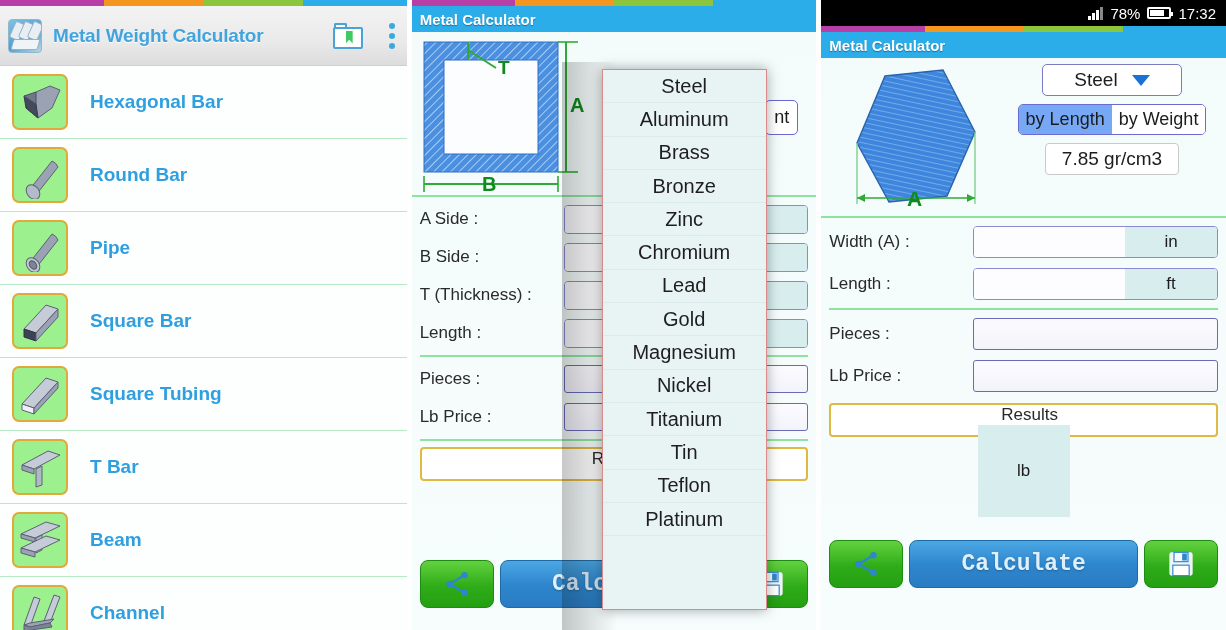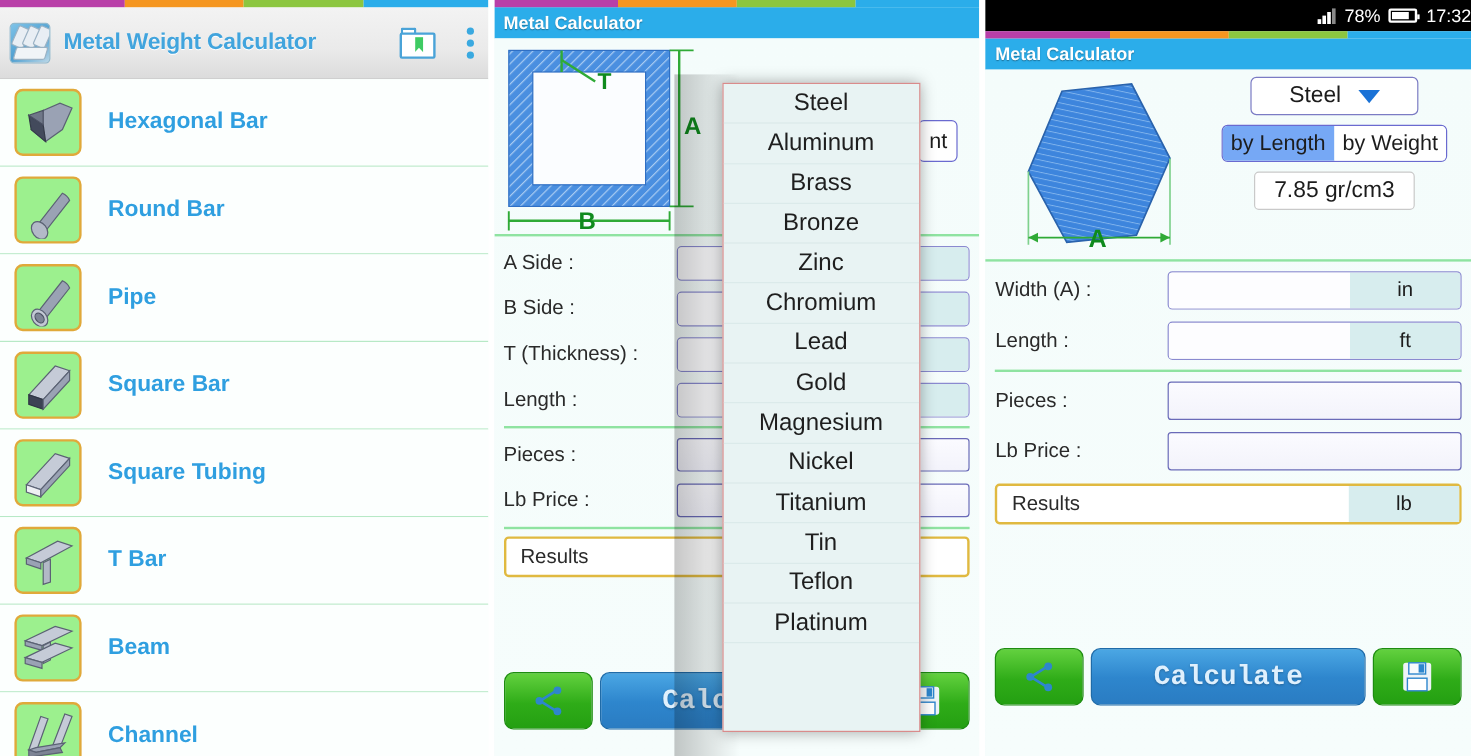--- a/index.html
+++ b/index.html
@@ -54,21 +54,21 @@
       border: 2px solid #e0a93a; flex: 0 0 56px; display: flex; align-items: center; justify-content: center; }
   .thumb svg { display: block; }
   .row-label { margin-left: 22px; color: #2f9fe0; font-size: 19px; font-weight: bold; }
 
   
   #panel-dropdown, #panel-hex { width: 408px; height: 630px; position: relative; overflow: hidden;
       background: #f2fbfb; }
   #panel-dropdown { margin-left: 5px; }
   #panel-hex { margin-left: 5px; }
   .statusbar { height: 26px; background: #000; display: flex; align-items: center;
-      justify-content: flex-end; gap: 7px; color: #fff; font-size: 15px; }
+      justify-content: flex-end; padding-right: 10px; gap: 7px; color: #fff; font-size: 15px; }
   .sb-signal { display: flex; align-items: flex-end; gap: 1px; height: 13px; }
   .sb-signal i { width: 3px; background: #fff; display: block; }
   .sb-signal i:nth-child(1){height:4px;} .sb-signal i:nth-child(2){height:7px;}
   .sb-signal i:nth-child(3){height:10px;} .sb-signal i:nth-child(4){height:13px; background:#888;}
   .sb-batt { width: 24px; height: 12px; border: 2px solid #fff; border-radius: 2px; position: relative; }
   .sb-batt:after { content:''; position:absolute; right:-4px; top:3px; width:2px; height:4px; background:#fff; }
   .sb-batt i { position:absolute; left:1px; top:1px; bottom:1px; width:70%; background:#fff; display:block;}
 
   .title-bar { height: 26px; background: #2badea; display: flex; align-items: center;
       padding-left: 8px; color: #fff; font-size: 15px; font-weight: bold; text-shadow: 0 1px 1px rgba(0,0,0,.35); }
@@ -81,21 +81,21 @@
   .frow { display: flex; align-items: center; height: 38px; }
   .flabel { font-size: 17px; color: #2a2a2a; width: 144px; flex: 0 0 144px; }
   .finput { flex: 1 1 auto; height: 28px; border: 1px solid #6a6ab8; border-radius: 3px;
       background: linear-gradient(to bottom,#fbfbff,#f3f3fb); }
   .finput-wrap { flex: 1 1 auto; display: flex; height: 29px; border: 1px solid #8a8ad0;
       border-radius: 4px; overflow: hidden; background: #fff; }
   .finput-wrap .fi { flex: 1 1 auto; background: #fdfdff; }
   .unit-box { width: 92px; flex: 0 0 92px; background: #d7edee; display: flex; align-items: center;
       justify-content: center; font-size: 17px; color: #1d1d1d; position: relative; }
   .results-bar { height: 34px; border: 2px solid #e0b940; border-radius: 4px; background: #fff;
-      display: flex; align-items: center; margin-top: 6px; }
+      display: flex; align-items: center; margin-top: 6px; flex-direction: column; }
   .results-bar .rtext { flex: 1 1 auto; padding-left: 12px; font-size: 17px; color: #2a2a2a; }
   .results-bar .runit { width: 92px; flex: 0 0 92px; background: #d7edee; height: 100%;
       display: flex; align-items: center; justify-content: center; font-size: 17px; color:#1d1d1d;}
 
   .btn-row { position: absolute; left: 0; right: 0; bottom: 22px; display: flex;
       align-items: center; padding: 0 8px; gap: 6px; }
   .btn-green { width: 74px; height: 48px; flex: 0 0 74px; border-radius: 8px;
       background: linear-gradient(to bottom,#63d13f 0%, #2fac18 55%, #249f12 100%);
       border: 1px solid #1d8c10; display: flex; align-items: center; justify-content: center; }
   .btn-calc { flex: 1 1 auto; height: 48px; border-radius: 8px;

